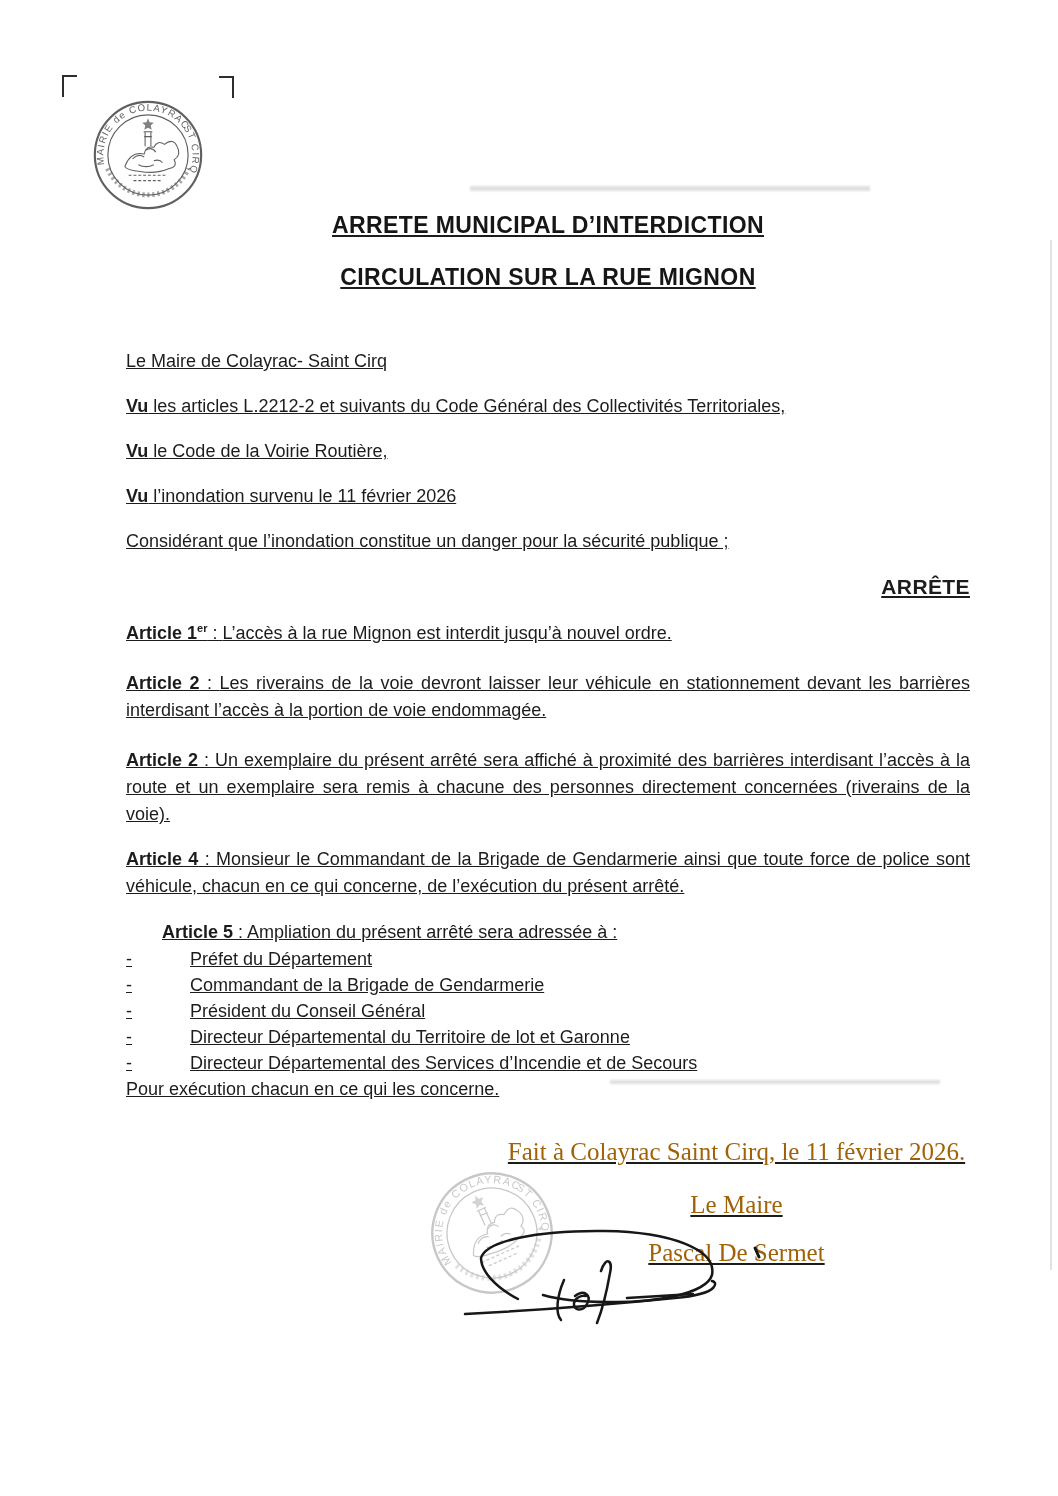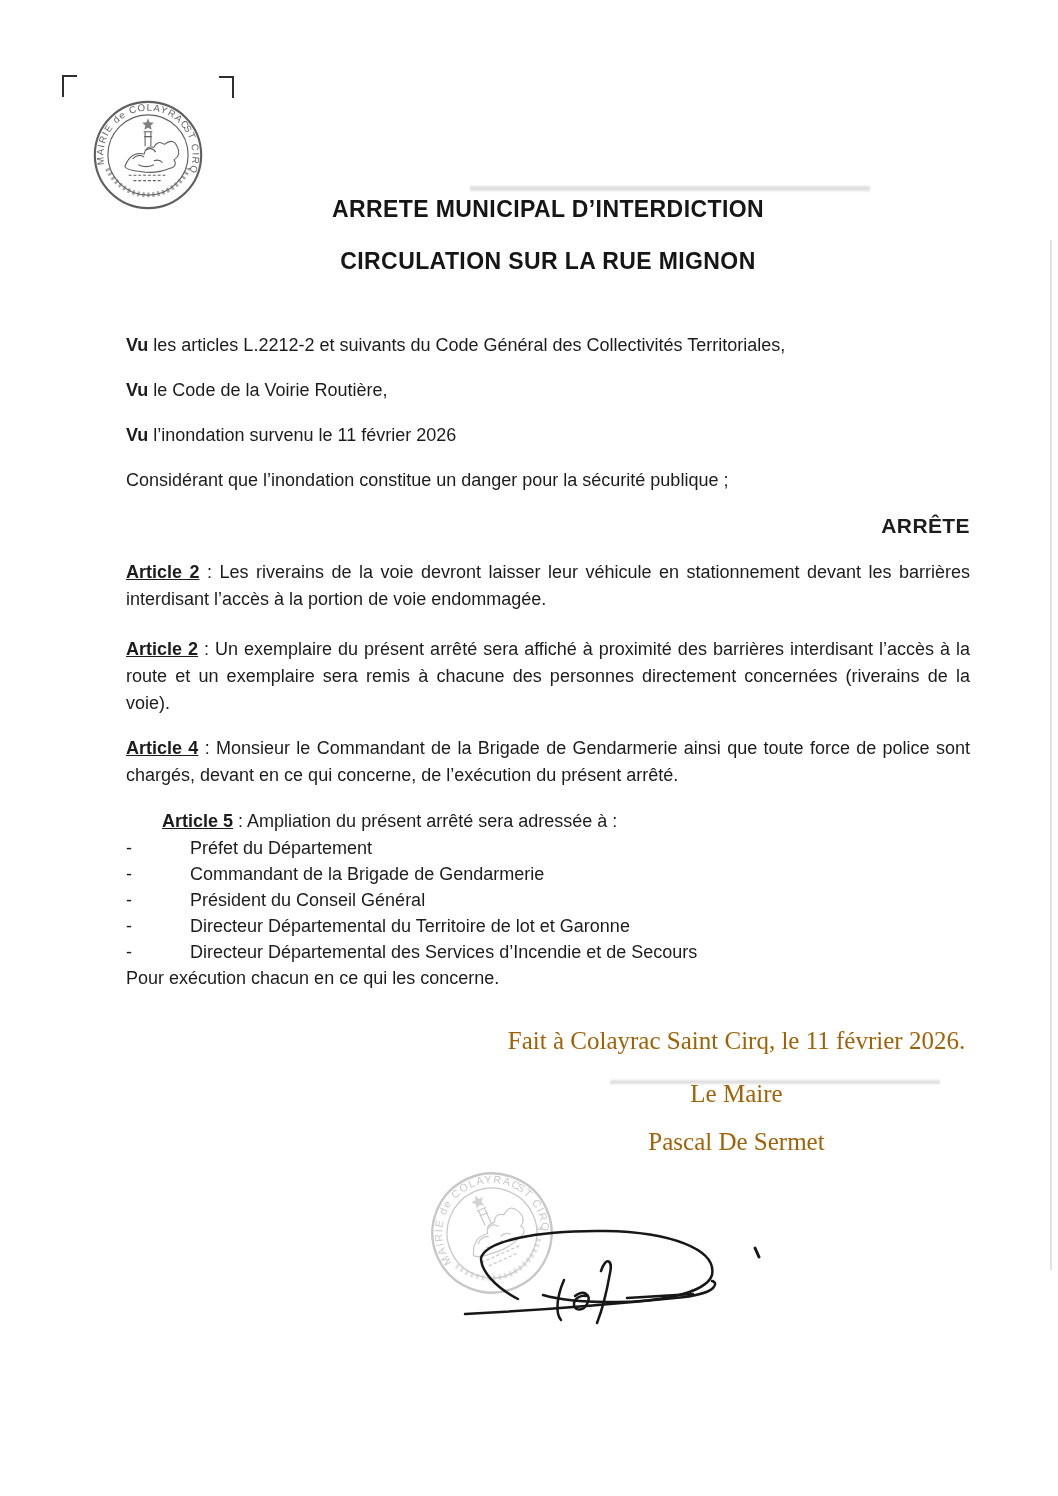--- a/index.html
+++ b/index.html
@@ -9,21 +9,21 @@
   }
   
   .crop-tl { position:absolute; left:62px; top:75px; width:13px; height:20px;
              border-left:2.5px solid #2e2e2e; border-top:2.5px solid #2e2e2e; }
   .crop-tr { position:absolute; left:219px; top:76px; width:13px; height:20px;
              border-right:2.5px solid #2e2e2e; border-top:2.5px solid #2e2e2e; }
   
   .seal-top { position:absolute; left:90px; top:97px; width:116px; height:116px; opacity:.88; }
   .seal-faint { position:absolute; left:427px; top:1168px; width:130px; height:130px; opacity:.30; }
   
-  .content { position:absolute; left:126px; top:196px; width:844px; z-index:2; }
+  .content { position:absolute; left:126px; top:212px; width:844px; z-index:2;text-decoration:underline; }
   .doc-title { font-size:23px; font-weight:bold; letter-spacing:.4px; text-align:center;
                line-height:26px; margin:0 0 26px 0; color:#161616; }
   .doc-title.second { margin-bottom:58px; }
   .para { font-size:18px; line-height:27px; margin:0 0 18px 0; }
   .lead-bold { font-weight:bold; }
   .arrete-heading { font-size:21px; font-weight:bold; text-align:right;
                     line-height:27px; margin:0 0 15px 0; letter-spacing:.4px; }
   .article { text-align:justify; }
   .article .art-label { font-weight:bold; text-decoration:underline; }
   .article .art-label sup { font-size:11px; }
@@ -83,33 +83,35 @@
 
   <svg class="seal-faint" viewBox="0 0 120 120">
     <use href="#seal-art" transform="rotate(-24 60 60)"></use>
   </svg>
 
   <div class="content">
 
     <div class="doc-title">ARRETE MUNICIPAL D’INTERDICTION</div>
     <div class="doc-title second">CIRCULATION SUR LA RUE MIGNON</div>
 
+    <p class="para"><span class="lead-bold"></span><span>Le Maire de Colayrac- Saint Cirq</span></p>
     <p class="para"><span class="lead-bold">Vu</span><span> les articles L.2212-2 et suivants du Code Général des Collectivités Territoriales,</span></p>
     <p class="para"><span class="lead-bold">Vu</span><span> le Code de la Voirie Routière,</span></p>
     <p class="para"><span class="lead-bold">Vu</span><span> l’inondation survenu le 11 février 2026</span></p>
     <p class="para"><span class="lead-bold"></span><span>Considérant que l’inondation constitue un danger pour la sécurité publique ;</span></p>
 
     <div class="arrete-heading">ARRÊTE</div>
 
+    <p class="para article"><span class="art-label"><span>Article 1</span><sup>er</sup></span><span> : </span><span>L’accès à la rue Mignon est interdit jusqu’à nouvel ordre.</span></p>
 
     <p class="para article"><span class="art-label"><span>Article 2</span><sup></sup></span><span> : </span><span>Les riverains de la voie devront laisser leur véhicule en stationnement devant les barrières interdisant l’accès à la portion de voie endommagée.</span></p>
 
     <p class="para article art3"><span class="art-label"><span>Article 2</span><sup></sup></span><span> : </span><span>Un exemplaire du présent arrêté sera affiché à proximité des barrières interdisant l’accès à la route et un exemplaire sera remis à chacune des personnes directement concernées (riverains de la voie).</span></p>
 
-    <p class="para article art4"><span class="art-label"><span>Article 4</span><sup></sup></span><span> : </span><span>Monsieur le Commandant de la Brigade de Gendarmerie ainsi que toute force de police sont chargés, devant en ce qui concerne, de l’exécution du présent arrêté.</span></p>
+    <p class="para article art4"><span class="art-label"><span>Article 4</span><sup></sup></span><span> : </span><span>Monsieur le Commandant de la Brigade de Gendarmerie ainsi que toute force de police sont véhicule, chacun en ce qui concerne, de l’exécution du présent arrêté.</span></p>
 
     <p class="para article art5"><span class="art-label"><span>Article 5</span><sup></sup></span><span> : </span><span>Ampliation du présent arrêté sera adressée à :</span></p>
 
     <div class="recip-list">
       <div class="recip">
           <span class="dash">-</span>
           <span>Préfet du Département</span>
         </div>
       <div class="recip">
           <span class="dash">-</span>

